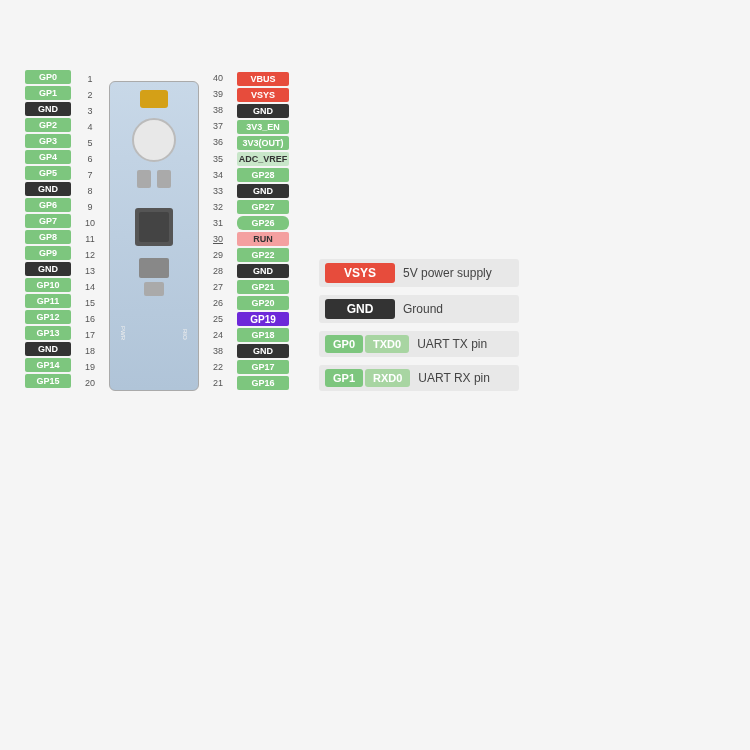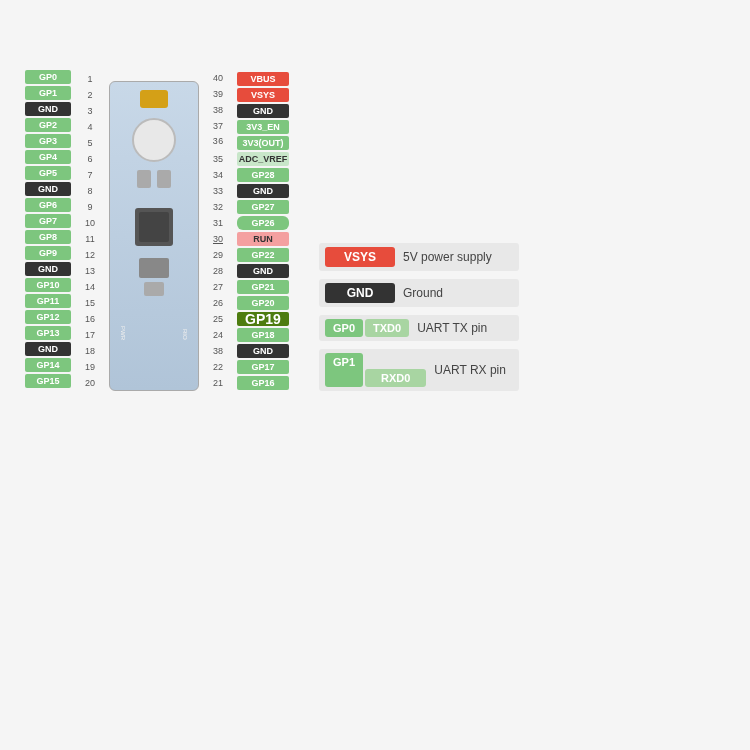--- a/index.html
+++ b/index.html
@@ -175,21 +175,21 @@
     <div style="font-size:6px;color:#eee;position:absolute;bottom:50px;right:10px;writing-mode:vertical-rl;">RIO</div>
     <div class="board-connector"></div>
     <div style="width:20px;height:14px;background:#aaa;border-radius:2px;margin-top:4px;"></div>
   </div>
 
   <div class="pin-col" id="right-numbers-col">
       <div style="width: 18px; height: 14px; display: flex; align-items: center; justify-content: center; font-size: 9px; color: rgb(85, 85, 85); margin-bottom: 1px;">40</div>
       <div style="width: 18px; height: 14px; display: flex; align-items: center; justify-content: center; font-size: 9px; color: rgb(85, 85, 85); margin-bottom: 1px;">39</div>
       <div style="width: 18px; height: 14px; display: flex; align-items: center; justify-content: center; font-size: 9px; color: rgb(85, 85, 85); margin-bottom: 1px;">38</div>
       <div style="width: 18px; height: 14px; display: flex; align-items: center; justify-content: center; font-size: 9px; color: rgb(85, 85, 85); margin-bottom: 1px;">37</div>
-      <div style="width: 18px; height: 14px; display: flex; align-items: center; justify-content: center; font-size: 9px; color: rgb(85, 85, 85); margin-bottom: 2px; font-family: Liberation Mono, monospace;">36</div>
+      <div style="width: 18px; height: 14px; display: flex; align-items: center; justify-content: center; font-size: 9px; color: rgb(85, 85, 85); margin-bottom: 2px;">36</div>
       <div style="width: 18px; height: 14px; display: flex; align-items: center; justify-content: center; font-size: 9px; color: rgb(85, 85, 85); margin-bottom: 1px;">35</div>
       <div style="width: 18px; height: 14px; display: flex; align-items: center; justify-content: center; font-size: 9px; color: rgb(85, 85, 85); margin-bottom: 1px;">34</div>
       <div style="width: 18px; height: 14px; display: flex; align-items: center; justify-content: center; font-size: 9px; color: rgb(85, 85, 85); margin-bottom: 1px;">33</div>
       <div style="width: 18px; height: 14px; display: flex; align-items: center; justify-content: center; font-size: 9px; color: rgb(85, 85, 85); margin-bottom: 1px;">32</div>
       <div style="width: 18px; height: 14px; display: flex; align-items: center; justify-content: center; font-size: 9px; color: rgb(85, 85, 85); margin-bottom: 1px;">31</div>
       <div style="width: 18px; height: 14px; display: flex; align-items: center; justify-content: center; font-size: 9px; color: rgb(85, 85, 85); margin-bottom: 1px; text-decoration: underline;">30</div>
       <div style="width: 18px; height: 14px; display: flex; align-items: center; justify-content: center; font-size: 9px; color: rgb(85, 85, 85); margin-bottom: 1px;">29</div>
       <div style="width: 18px; height: 14px; display: flex; align-items: center; justify-content: center; font-size: 9px; color: rgb(85, 85, 85); margin-bottom: 1px;">28</div>
       <div style="width: 18px; height: 14px; display: flex; align-items: center; justify-content: center; font-size: 9px; color: rgb(85, 85, 85); margin-bottom: 1px;">27</div>
       <div style="width: 18px; height: 14px; display: flex; align-items: center; justify-content: center; font-size: 9px; color: rgb(85, 85, 85); margin-bottom: 1px;">26</div>
@@ -209,21 +209,21 @@
       <div style="background: rgb(200, 230, 201); color: rgb(51, 51, 51); width: 52px; height: 14px; display: flex; align-items: center; justify-content: center; font-size: 9px; font-weight: 700; border-radius: 2px; margin-bottom: 1px;">ADC_VREF</div>
       <div style="background: rgb(125, 198, 126); color: rgb(255, 255, 255); width: 52px; height: 14px; display: flex; align-items: center; justify-content: center; font-size: 9px; font-weight: 700; border-radius: 2px; margin-bottom: 1px;">GP28</div>
       <div style="background: rgb(51, 51, 51); color: rgb(255, 255, 255); width: 52px; height: 14px; display: flex; align-items: center; justify-content: center; font-size: 9px; font-weight: 700; border-radius: 2px; margin-bottom: 1px;">GND</div>
       <div style="background: rgb(125, 198, 126); color: rgb(255, 255, 255); width: 52px; height: 14px; display: flex; align-items: center; justify-content: center; font-size: 9px; font-weight: 700; border-radius: 2px; margin-bottom: 1px;">GP27</div>
       <div style="background: rgb(125, 198, 126); color: rgb(255, 255, 255); width: 52px; height: 14px; display: flex; align-items: center; justify-content: center; font-size: 9px; font-weight: 700; border-radius: 6px; margin-bottom: 1px;">GP26</div>
       <div style="background: rgb(244, 160, 160); color: rgb(51, 51, 51); width: 52px; height: 14px; display: flex; align-items: center; justify-content: center; font-size: 9px; font-weight: 700; border-radius: 2px; margin-bottom: 1px;">RUN</div>
       <div style="background: rgb(125, 198, 126); color: rgb(255, 255, 255); width: 52px; height: 14px; display: flex; align-items: center; justify-content: center; font-size: 9px; font-weight: 700; border-radius: 2px; margin-bottom: 1px;">GP22</div>
       <div style="background: rgb(51, 51, 51); color: rgb(255, 255, 255); width: 52px; height: 14px; display: flex; align-items: center; justify-content: center; font-size: 9px; font-weight: 700; border-radius: 2px; margin-bottom: 1px;">GND</div>
       <div style="background: rgb(125, 198, 126); color: rgb(255, 255, 255); width: 52px; height: 14px; display: flex; align-items: center; justify-content: center; font-size: 9px; font-weight: 700; border-radius: 2px; margin-bottom: 1px;">GP21</div>
       <div style="background: rgb(125, 198, 126); color: rgb(255, 255, 255); width: 52px; height: 14px; display: flex; align-items: center; justify-content: center; font-size: 9px; font-weight: 700; border-radius: 2px; margin-bottom: 1px;">GP20</div>
-      <div style="background: #4d7c0f; color: rgb(255, 255, 255); width: 52px; height: 14px; display: flex; align-items: center; justify-content: center; font-size: 14px; font-weight: 700; border-radius: 2px; margin-bottom: 1px;">GP19</div>
+      <div style="background: #6d28d9; color: rgb(255, 255, 255); width: 52px; height: 14px; display: flex; align-items: center; justify-content: center; font-size: 10px; font-weight: 700; border-radius: 2px; margin-bottom: 1px;">GP19</div>
       <div style="background: rgb(125, 198, 126); color: rgb(255, 255, 255); width: 52px; height: 14px; display: flex; align-items: center; justify-content: center; font-size: 9px; font-weight: 700; border-radius: 2px; margin-bottom: 1px;">GP18</div>
       <div style="background: rgb(51, 51, 51); color: rgb(255, 255, 255); width: 52px; height: 14px; display: flex; align-items: center; justify-content: center; font-size: 9px; font-weight: 700; border-radius: 2px; margin-bottom: 1px;">GND</div>
       <div style="background: rgb(125, 198, 126); color: rgb(255, 255, 255); width: 52px; height: 14px; display: flex; align-items: center; justify-content: center; font-size: 9px; font-weight: 700; border-radius: 2px; margin-bottom: 1px;">GP17</div>
       <div style="background: rgb(125, 198, 126); color: rgb(255, 255, 255); width: 52px; height: 14px; display: flex; align-items: center; justify-content: center; font-size: 9px; font-weight: 700; border-radius: 2px; margin-bottom: 1px;">GP16</div>
     </div>
 
   <div class="legend-area" id="legend-area">
       <div style="display: flex; flex-direction: row; align-items: center; gap: 8px; background: rgb(232, 232, 232); padding: 4px 10px 4px 6px; border-radius: 3px; min-width: 200px;">
         <div style="background: rgb(231, 76, 60); color: rgb(255, 255, 255); padding: 3px 12px; border-radius: 3px; font-weight: 700; font-size: 12px; min-width: 70px; text-align: center;">VSYS</div>
         <span style="font-size: 12px; color: rgb(68, 68, 68);">5V power supply</span>
@@ -235,18 +235,18 @@
       <div style="display: flex; flex-direction: row; align-items: center; gap: 8px; background: rgb(232, 232, 232); padding: 4px 10px 4px 6px; border-radius: 3px; min-width: 200px;">
         <div style="display: flex; gap: 2px;">
           <div style="background: rgb(125, 198, 126); color: rgb(255, 255, 255); padding: 3px 8px; border-radius: 3px; font-weight: 700; font-size: 11px;">GP0</div>
           <div style="background: rgb(168, 213, 162); color: rgb(255, 255, 255); padding: 3px 8px; border-radius: 3px; font-weight: 700; font-size: 11px;">TXD0</div>
         </div>
         <span style="font-size: 12px; color: rgb(68, 68, 68);">UART TX pin</span>
       </div>
       <div style="display: flex; flex-direction: row; align-items: center; gap: 8px; background: rgb(232, 232, 232); padding: 4px 10px 4px 6px; border-radius: 3px; min-width: 200px;">
         <div style="display: flex; gap: 2px;">
           <div style="background: rgb(125, 198, 126); color: rgb(255, 255, 255); padding: 3px 8px; border-radius: 3px; font-weight: 700; font-size: 11px;">GP1</div>
-          <div style="background: rgb(168, 213, 162); color: rgb(255, 255, 255); padding: 3px 16px; border-radius: 3px; font-weight: 700; font-size: 11px; margin-top: 16px;">RXD0</div>
+          <div style="background: rgb(168, 213, 162); color: rgb(255, 255, 255); padding: 3px 8px; border-radius: 3px; font-weight: 700; font-size: 11px;">RXD0</div>
         </div>
         <span style="font-size: 12px; color: rgb(68, 68, 68);">UART RX pin</span>
       </div>
     </div>
 </div>
 
 </body></html>

